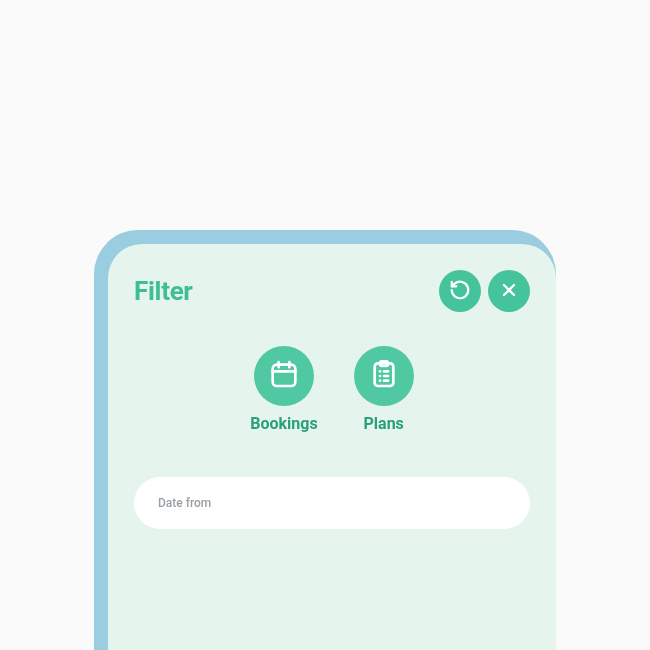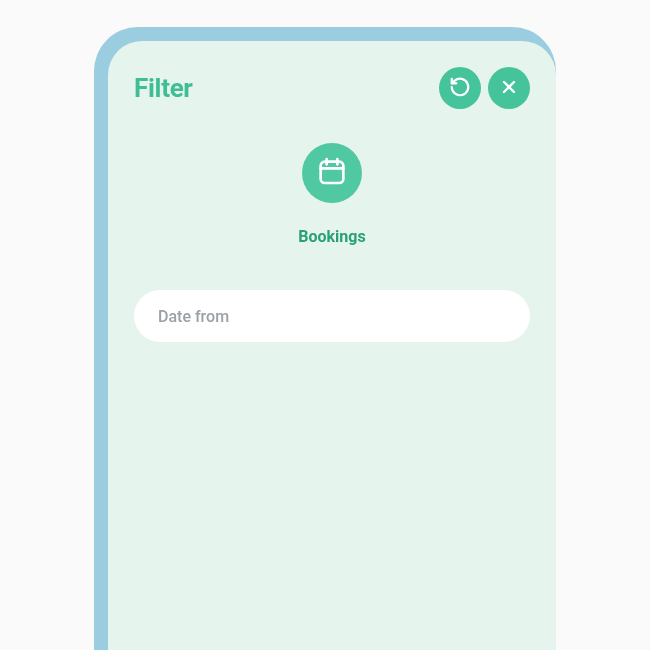--- a/index.html
+++ b/index.html
@@ -8,21 +8,21 @@
       height: 650px;
       background: #fafafa;
       font-family: -apple-system, BlinkMacSystemFont, "Segoe UI", Roboto, sans-serif;
       display: flex;
       justify-content: center;
       align-items: flex-end;
       overflow: hidden;
     }
     .device-frame {
       width: 462px;
-      height: 623px;
+      height: 420px;
       background: #9acde0;
       border-radius: 44px 44px 0 0;
       padding: 14px 0 0 14px;
     }
     .screen {
       width: 100%;
       height: 100%;
       background: #e5f4ec;
       border-radius: 34px 34px 0 0;
       padding: 26px 26px 0 26px;
@@ -59,21 +59,21 @@
     .categories {
       display: flex;
       justify-content: center;
       gap: 36px;
       margin-bottom: 44px;
     }
     .category {
       display: flex;
       flex-direction: column;
       align-items: center;
-      gap: 24px;
+      gap: 8px;
       cursor: pointer;
     }
     .category-circle {
       width: 60px;
       height: 60px;
       border-radius: 50%;
       background: #50c8a1;
       display: flex;
       align-items: center;
       justify-content: center;
@@ -89,21 +89,21 @@
       flex-direction: column;
       gap: 14px;
     }
     .input-field {
       width: 100%;
       height: 52px;
       border-radius: 26px;
       border: none;
       background: #fff;
       padding: 0 24px;
-      font-size: 16px;
+      font-size: 12px;
       color: #555;
       outline: none;
       font-family: inherit;
     }
     .input-field::placeholder {
       color: #9aa0a4;
       font-weight: 500;
     }
   </style>
 </head>
@@ -140,19 +140,36 @@
             <svg width="32" height="32" viewBox="0 0 24 24" stroke-width="2" stroke-linecap="round" stroke-linejoin="round">
               <rect x="3.5" y="5" width="17" height="16" rx="3"></rect>
               <line x1="8" y1="3" x2="8" y2="7"></line>
               <line x1="16" y1="3" x2="16" y2="7"></line>
               <line x1="3.5" y1="10" x2="20.5" y2="10"></line>
             </svg>
           </span>
         </div>
         <div class="category-label">Bookings</div>
       </div>
+      <div class="category">
+        <div class="category-circle">
+          <span>
+            <svg width="32" height="32" viewBox="0 0 24 24" stroke-width="2" stroke-linecap="round" stroke-linejoin="round">
+              <rect x="5" y="4" width="14" height="17" rx="2.5"></rect>
+              <rect x="9" y="2.5" width="6" height="3.5" rx="1.5"></rect>
+              <line x1="9" y1="10" x2="9" y2="10"></line>
+              <line x1="12" y1="10" x2="15" y2="10"></line>
+              <line x1="9" y1="13.5" x2="9" y2="13.5"></line>
+              <line x1="12" y1="13.5" x2="15" y2="13.5"></line>
+              <line x1="9" y1="17" x2="9" y2="17"></line>
+              <line x1="12" y1="17" x2="15" y2="17"></line>
+            </svg>
+          </span>
+        </div>
+        <div class="category-label">Plans</div>
+      </div>
     </div>
 
     <div class="inputs">
       <input class="input-field" type="text" placeholder="Date from" style="">
     </div>
   </div>
 </div>
 
 </body></html>

